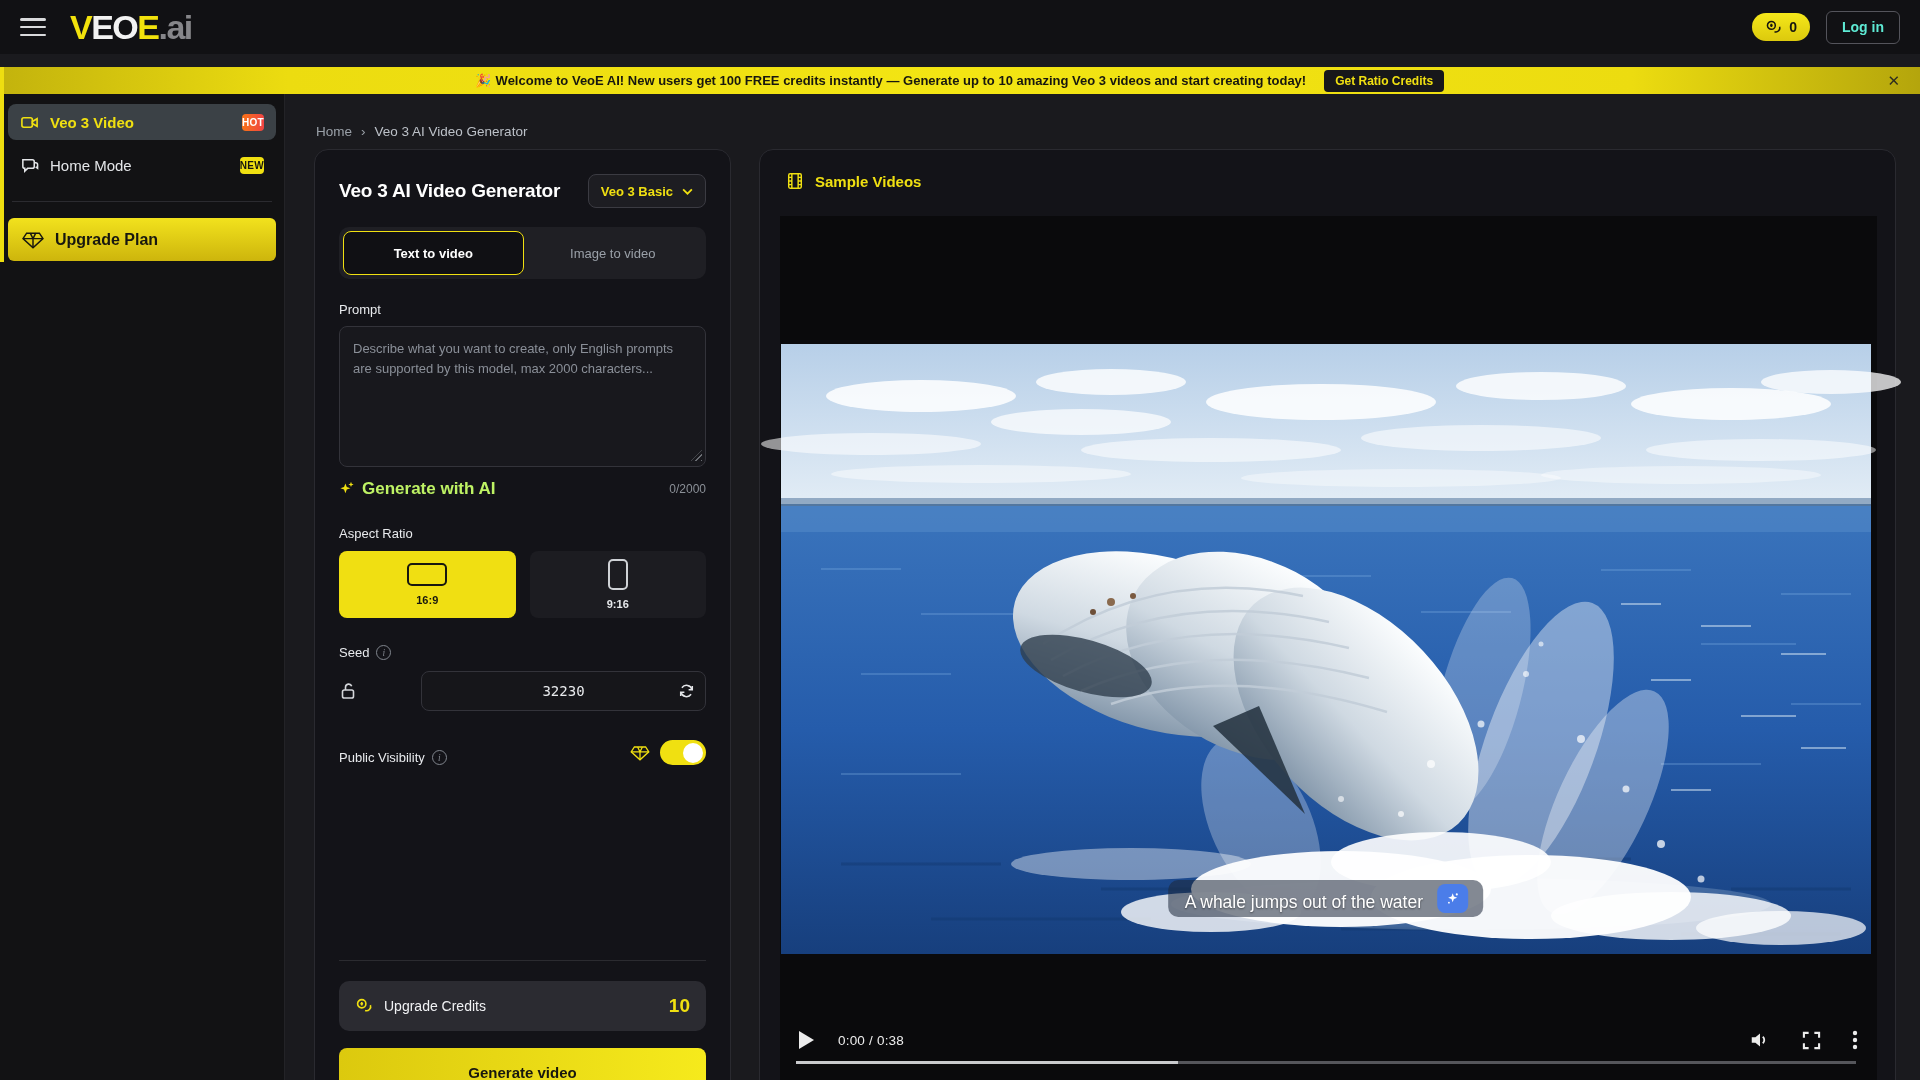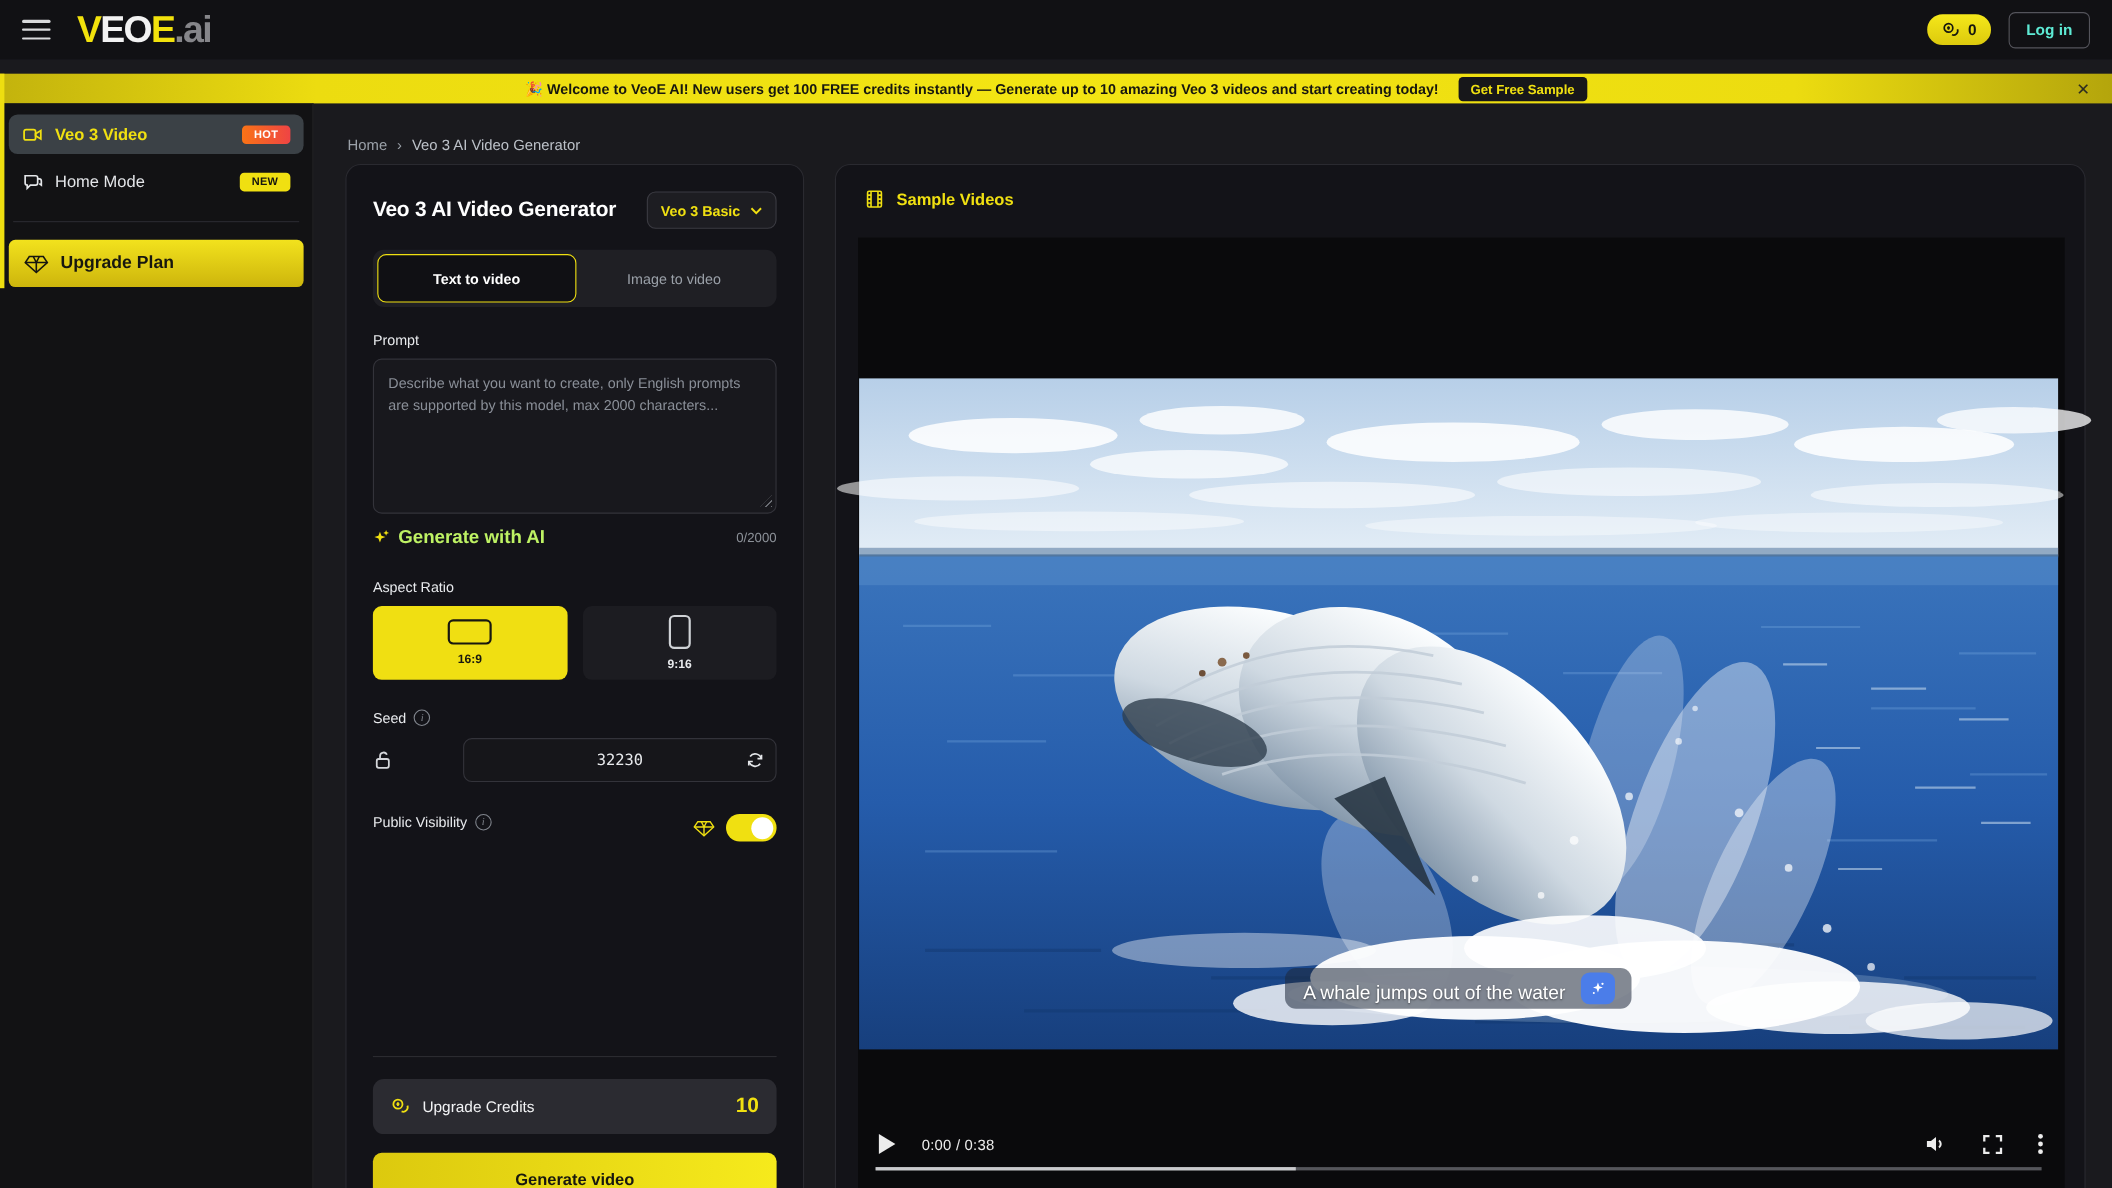--- a/index.html
+++ b/index.html
@@ -28,21 +28,21 @@
   .banner-cta{background:#17171a;color:#f0e011;font-size:12px;font-weight:700;padding:4px 11px;border-radius:4px;cursor:pointer;}
   .banner-close{position:absolute;right:20px;top:0;height:27px;display:flex;align-items:center;
     color:#2e2e20;font-size:15px;cursor:pointer;}
   .edge-strip{position:absolute;left:0;top:67px;width:4px;height:195px;background:#eede10;z-index:6;}
   
   .sidebar{position:absolute;left:0;top:94px;bottom:0;width:285px;background:#121214;
     border-right:1px solid #232327;padding:10px 8px;}
   .side-item{height:36px;border-radius:8px;display:flex;align-items:center;gap:11px;padding:0 12px;
     margin-bottom:7px;font-size:15px;color:#e4e6e9;cursor:pointer;}
   .side-item.active{background:#3b4146;color:#f0e011;font-weight:700;}
-  .badge{margin-left:auto;font-size:10px;font-weight:700;padding:3px 11px;border-radius:4px;letter-spacing:.3px;}
+  .badge{margin-left:auto;font-size:10px;font-weight:700;padding:3px 0;border-radius:4px;letter-spacing:.3px;}
   .badge-hot{background:linear-gradient(90deg,#f97316,#ef4444);color:#fff;}
   .badge-new{background:#f0e011;color:#16160f;}
   .side-divider{height:1px;background:#2b2b30;margin:18px 4px 16px 4px;}
   .upgrade-btn{height:43px;border-radius:6px;background:linear-gradient(180deg,#f2e21d,#cdb50c);
     display:flex;align-items:center;gap:12px;padding:0 15px;color:#17170f;font-size:16px;font-weight:700;cursor:pointer;}
   
   .breadcrumb{position:absolute;left:316px;top:124px;display:flex;align-items:center;gap:9px;
     font-size:13.5px;color:#9aa0a8;}
   .breadcrumb .bc-home{cursor:pointer;}
   .breadcrumb .bc-cur{color:#bcc1c8;}
@@ -78,21 +78,21 @@
   .aspect.unsel{background:#1c1c21;color:#e8eaed;}
   .rect169{width:40px;height:23px;border:2.5px solid #17170f;border-radius:5px;}
   .rect916{width:20px;height:31px;border:2px solid #cfd2d6;border-radius:5px;}
   .aspect .alabel{font-size:11px;font-weight:600;}
   .seed-row{margin-top:11px;display:flex;align-items:center;gap:45px;}
   .seed-wrap{flex:1;margin-left:17px;position:relative;height:40px;}
   .seed-input{width:100%;height:100%;background:#16161a;border:1px solid #33333a;border-radius:8px;
     color:#e8eaed;text-align:center;font-size:14px;outline:none;
     font-family:"DejaVu Sans Mono",monospace;}
   .refresh-btn{position:absolute;right:11px;top:50%;transform:translateY(-50%);cursor:pointer;display:flex;}
-  .vis-row{margin-top:29px;display:flex;justify-content:space-between;align-items:flex-start;}
+  .vis-row{margin-top:29px;display:flex;justify-content:space-between;align-items:flex-end;}
   .vis-right{display:flex;align-items:center;gap:11px;}
   .toggle{width:46px;height:25px;background:#f0e011;border-radius:13px;position:relative;cursor:pointer;}
   .knob{position:absolute;right:3px;top:2.5px;width:20px;height:20px;background:#fff;border-radius:50%;}
   .card-divider{position:absolute;left:24px;right:24px;top:810px;height:1px;background:#2b2b30;}
   .credits-box{position:absolute;left:24px;right:24px;top:831px;height:50px;background:#2b2b31;
     border-radius:10px;display:flex;align-items:center;gap:11px;padding:0 16px;}
   .credits-box .lbl{color:#f1f2f4;font-size:14px;}
   .credits-box .val{margin-left:auto;color:#f0e011;font-size:19px;font-weight:800;}
   .generate-btn{position:absolute;left:24px;right:24px;top:898px;height:48px;border-radius:8px;
     background:linear-gradient(90deg,#dcc90e,#f6ea1c);color:#17170f;font-size:15px;font-weight:700;
@@ -141,21 +141,21 @@
           </svg>
         </span>
         <span>0</span>
       </div>
       <button class="login-btn">Log in</button>
     </div>
   </header>
 
   <div class="banner">
     <span>🎉 Welcome to VeoE AI! New users get 100 FREE credits instantly — Generate up to 10 amazing Veo 3 videos and start creating today!</span>
-    <span class="banner-cta">Get Free Sample</span>
+    <span class="banner-cta">Get Ratio Credits</span>
     <span class="banner-close">✕</span>
   </div>
   <div class="edge-strip"></div>
 
   <nav class="sidebar">
     <div class="side-item active">
       <span style="display:flex">
         <svg width="19" height="19" viewBox="0 0 20 20" fill="none" stroke="#f0e011" stroke-width="1.7">
           <rect x="2" y="5" width="11" height="10" rx="2"></rect>
             <path d="M13 9l5-3v8l-5-3z"></path>

